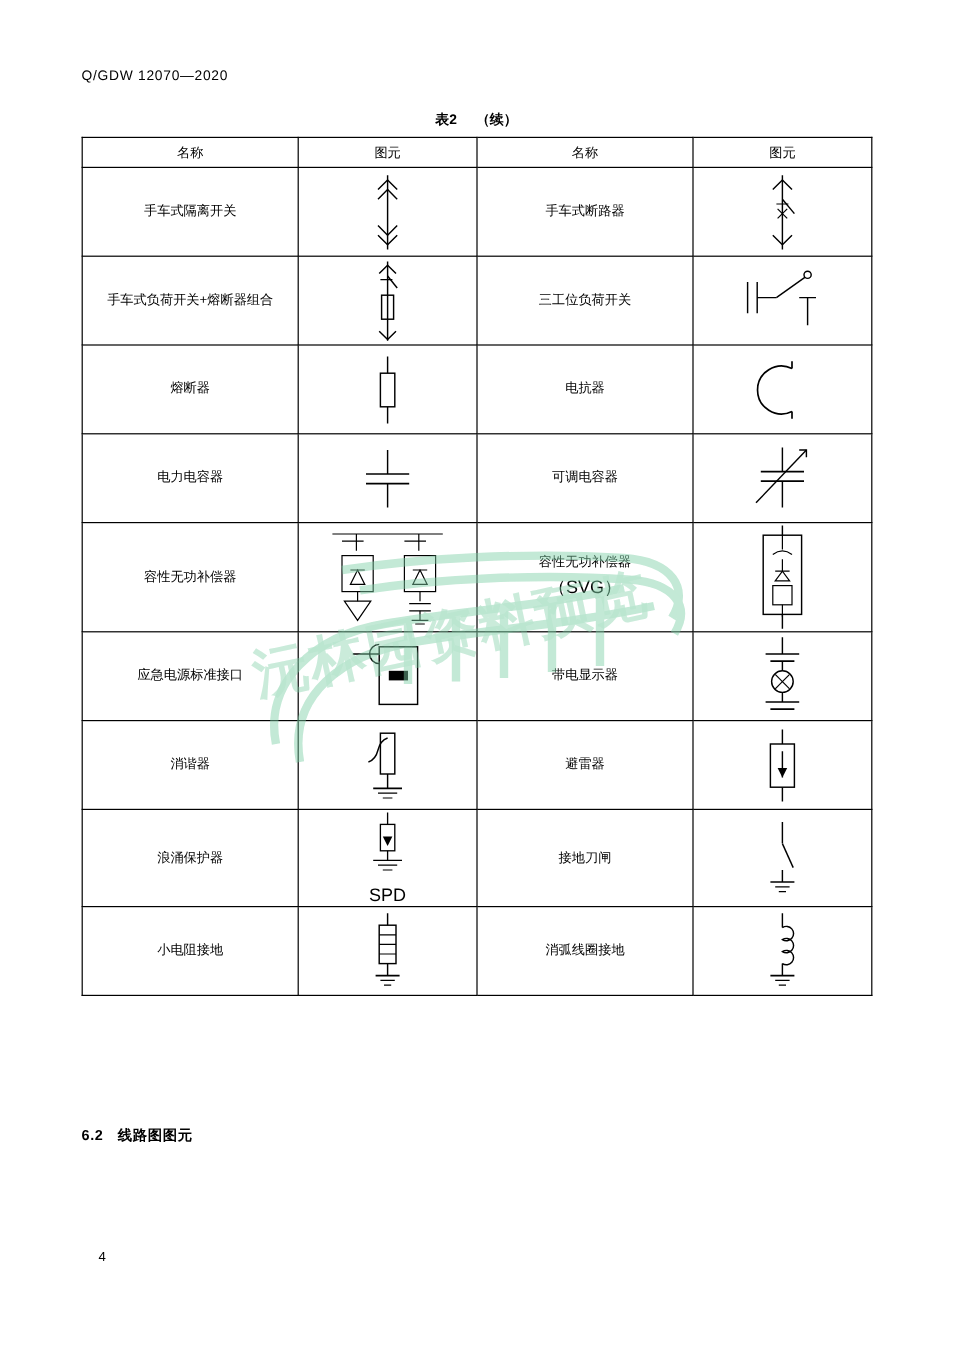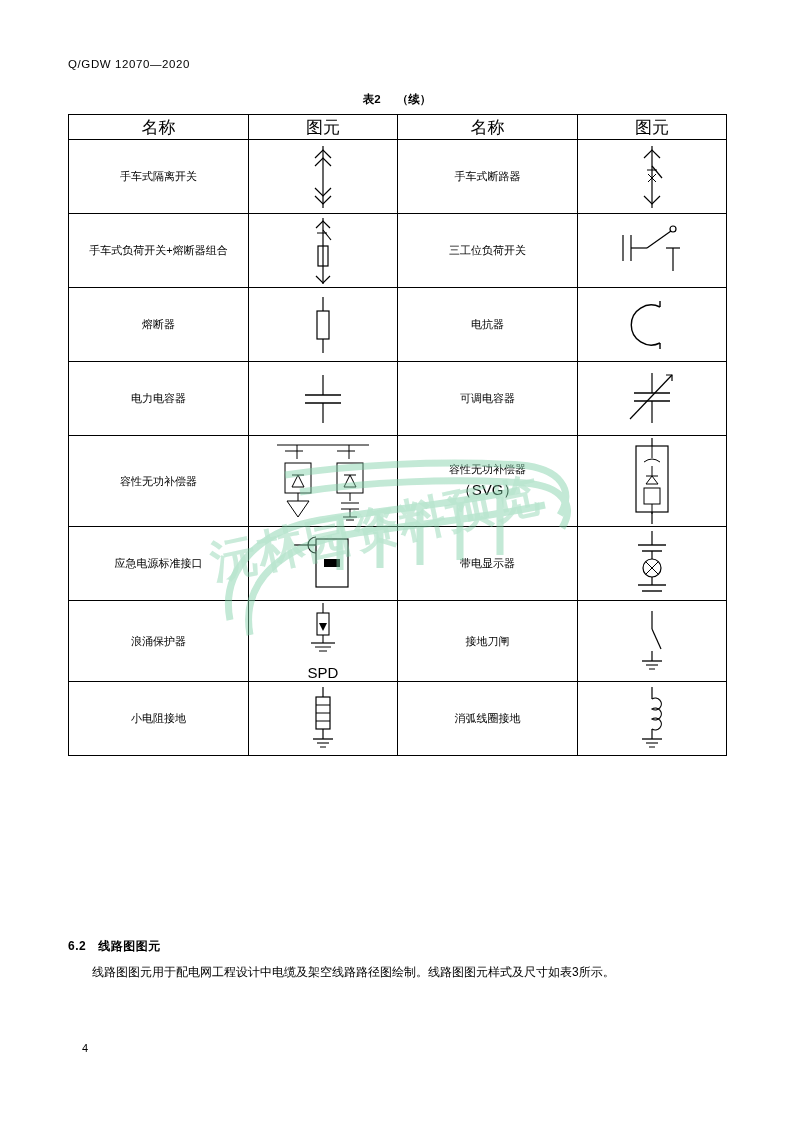--- a/index.html
+++ b/index.html
@@ -55,21 +55,21 @@
     padding: 0;
     text-align: center;
     vertical-align: middle;
     font-size: 11px;
     font-weight: normal;
   }
   table.symbols col.c-name { width: 180px; }
   table.symbols col.c-sym  { width: 149px; }
   table.symbols thead th {
     height: 24px;
-    font-size: 17px;
+    font-size: 11px;
   }
   table.symbols tbody td {
     height: 73px;
   }
   .name-cell {
     line-height: 1.5;
     padding: 0 6px;
   }
   .sym-cell svg {
     display: block;
@@ -313,20 +313,43 @@
             <circle cx="30" cy="39" r="9" fill="none" stroke="#000" stroke-width="1.2"></circle>
             <line x1="24" y1="33" x2="36" y2="45" stroke="#000" stroke-width="1"></line>
             <line x1="36" y1="33" x2="24" y2="45" stroke="#000" stroke-width="1"></line>
             <line x1="30" y1="48" x2="30" y2="56" stroke="#000" stroke-width="1.2"></line>
             <line x1="16" y1="56" x2="44" y2="56" stroke="#000" stroke-width="1.4"></line>
             <line x1="20" y1="62" x2="40" y2="62" stroke="#000" stroke-width="1.4"></line>
           </svg>
         </td>
       </tr>
 
+      <tr>
+        <td class="name-cell">消谐器</td>
+        <td class="sym-cell">
+          <svg width="60" height="66" viewBox="0 0 60 66">
+            <rect x="24" y="6" width="12" height="34" fill="none" stroke="#000" stroke-width="1.2"></rect>
+            <path d="M14,30 q6,-2 8,-10 q2,-8 8,-10" fill="none" stroke="#000" stroke-width="1.2"></path>
+            <line x1="30" y1="40" x2="30" y2="52" stroke="#000" stroke-width="1.2"></line>
+            <line x1="18" y1="52" x2="42" y2="52" stroke="#000" stroke-width="1.3"></line>
+            <line x1="22" y1="56" x2="38" y2="56" stroke="#000" stroke-width="1.1"></line>
+            <line x1="26" y1="60" x2="34" y2="60" stroke="#000" stroke-width="1"></line>
+          </svg>
+        </td>
+        <td class="name-cell">避雷器</td>
+        <td class="sym-cell">
+          <svg width="50" height="64" viewBox="0 0 50 64">
+            <line x1="25" y1="2" x2="25" y2="14" stroke="#000" stroke-width="1.2"></line>
+            <rect x="15" y="14" width="20" height="36" fill="none" stroke="#000" stroke-width="1.2"></rect>
+            <line x1="25" y1="20" x2="25" y2="42" stroke="#000" stroke-width="1.2"></line>
+            <polygon points="21,34 29,34 25,42" fill="#000"></polygon>
+            <line x1="25" y1="50" x2="25" y2="62" stroke="#000" stroke-width="1.2"></line>
+          </svg>
+        </td>
+      </tr>
 
       <tr>
         <td class="name-cell">浪涌保护器</td>
         <td class="sym-cell">
           <svg width="60" height="62" viewBox="0 0 60 62">
             <line x1="30" y1="2" x2="30" y2="12" stroke="#000" stroke-width="1.1"></line>
             <rect x="24" y="12" width="12" height="22" fill="none" stroke="#000" stroke-width="1.1"></rect>
             <polygon points="26,22 34,22 30,30" fill="#000"></polygon>
             <line x1="30" y1="34" x2="30" y2="42" stroke="#000" stroke-width="1.1"></line>
             <line x1="18" y1="42" x2="42" y2="42" stroke="#000" stroke-width="1.2"></line>
@@ -389,17 +412,16 @@
         <path d="M150,95 L150,150 M190,90 L190,148 M230,85 L230,145 M270,80 L270,140 M310,75 L310,135"></path>
       </g>
     </svg>
     <div class="wm-text">沅林园资料预览</div>
   </div>
 
   <div class="section-num">
     <span>6.2</span><span class="sec-gap"></span><span>线路图图元</span>
   </div>
 
-  <div class="body-para">线路图图元用于配电网工程设计中电缆及架空线路路径图绘制。线路图图元样式及尺寸如表3所示。</div>
 
   <div class="page-num">4</div>
 
 </div>
 
 </body></html>

